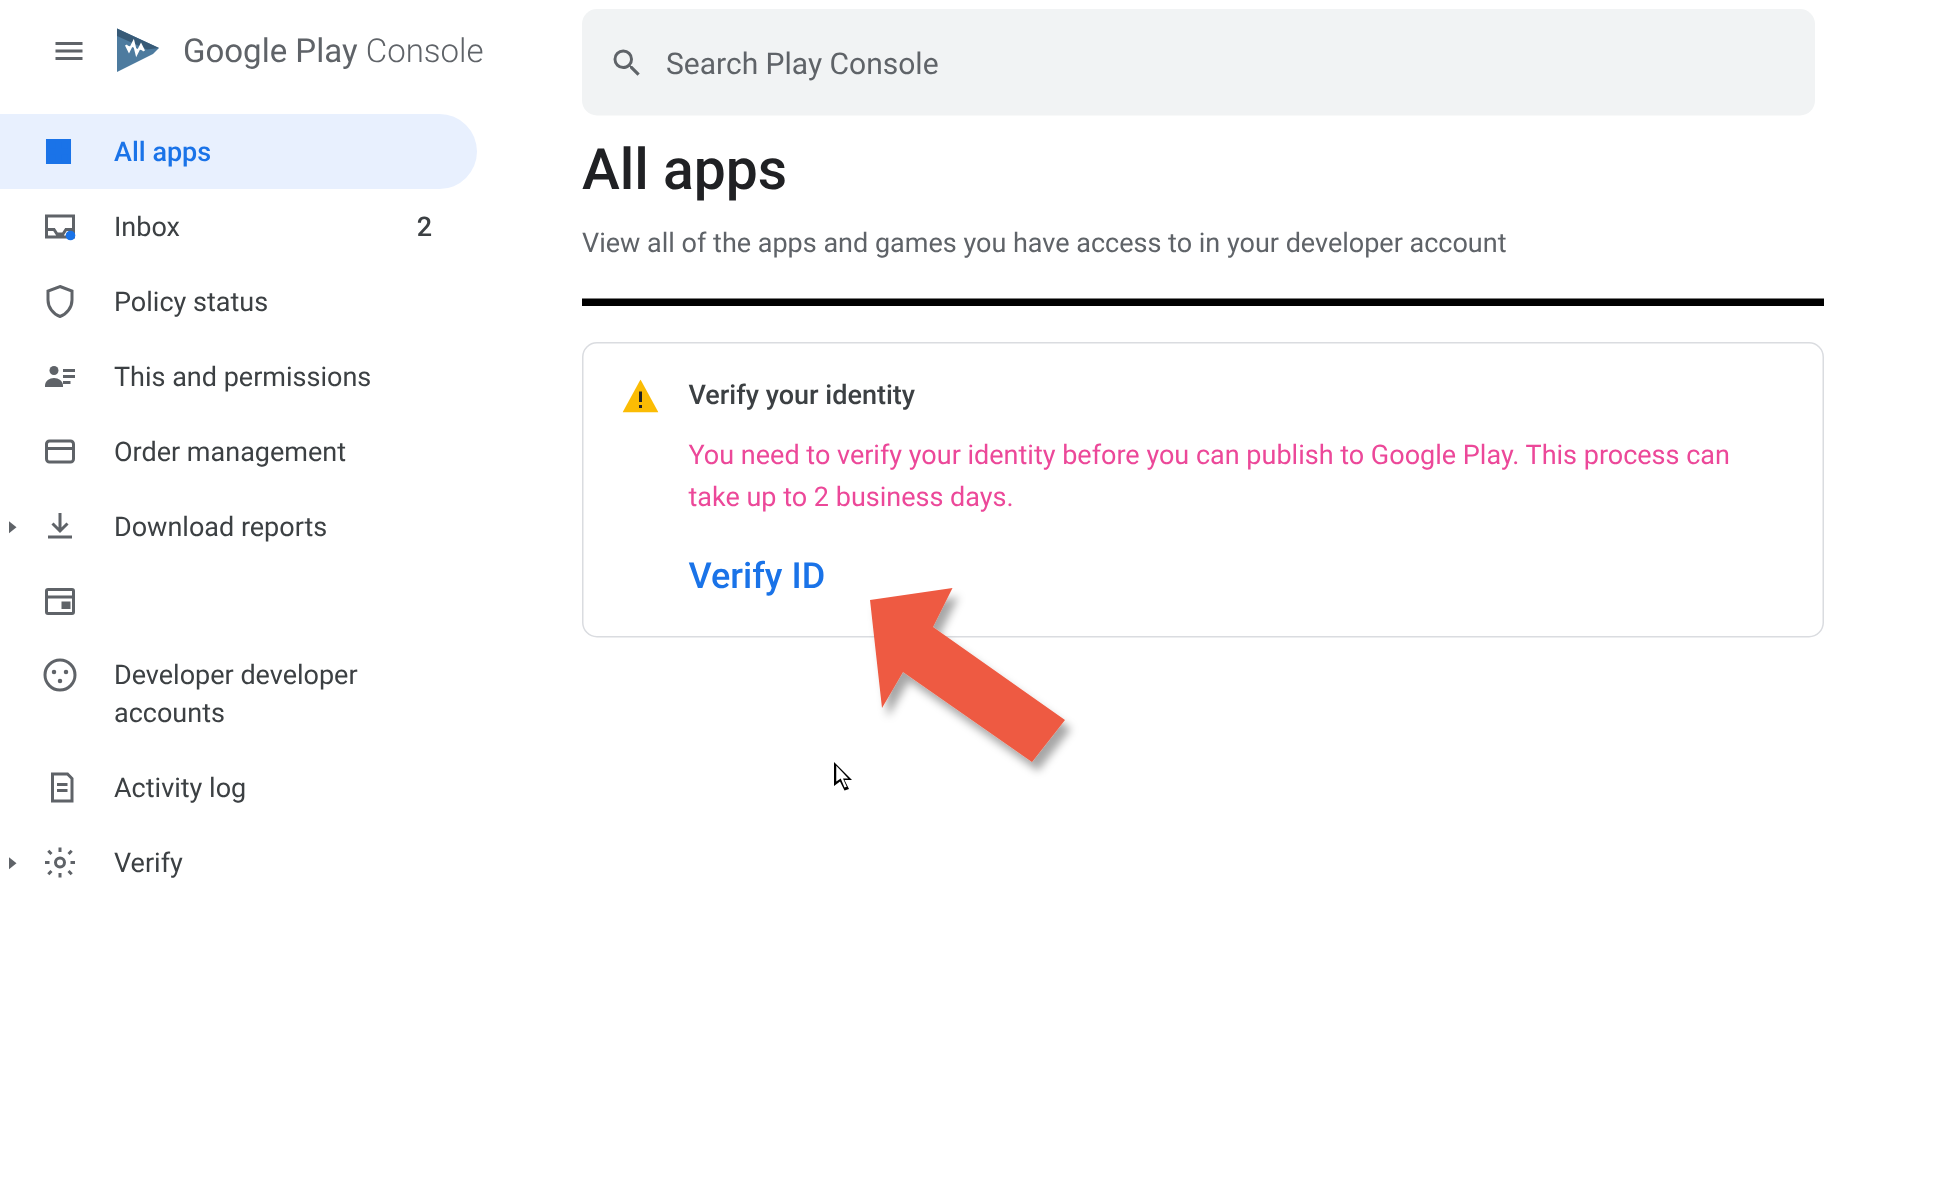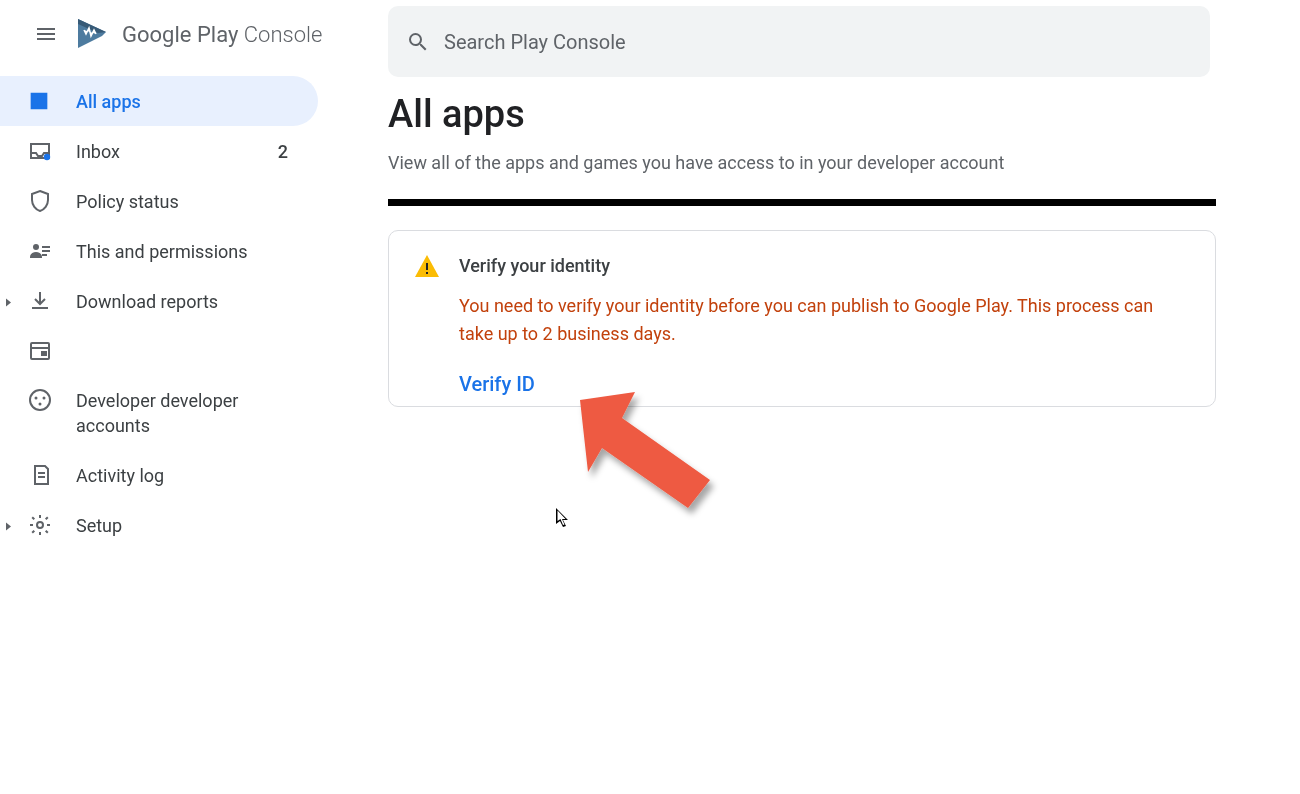--- a/index.html
+++ b/index.html
@@ -76,35 +76,35 @@
     left: 388px; top: 92px;
     width: 828px;
   }
   .page-title {
     font-size: 38px; font-weight: 500; color: #202124;
     margin-bottom: 16px;
   }
   .page-subtitle {
     font-size: 18px; color: #5f6368;
     padding-bottom: 26px;
-    border-bottom: 7px solid #000000;
+    border-bottom: 5px solid #000000;
     margin-bottom: 24px;
   }
   
   .card {
     border: 1px solid #dadce0;
     border-radius: 10px;
-    padding: 24px 26px 10px 26px;
+    padding: 24px 26px 26px 26px;
     display: flex;
     gap: 20px;
   }
   .card .card-body { flex: 1; }
   .card-title { font-size: 18px; font-weight: 500; color: #3c4043; margin-bottom: 16px; }
-  .card-text { font-size: 18px; color: #c2410c; line-height: 1.55; margin-bottom: 24px; }
-  .card-link { color: #1a73e8; font-size: 20px; font-weight: 500; cursor: pointer; }
+  .card-text { font-size: 18px; color: #ec4899; line-height: 1.55; margin-bottom: 24px; }
+  .card-link { color: #1a73e8; font-size: 24px; font-weight: 500; cursor: pointer; }
   
   .annotation-arrow {
     position: absolute;
     left: 560px; top: 380px;
     pointer-events: none;
   }
   .cursor {
     position: absolute;
     left: 556px; top: 508px;
     pointer-events: none;
@@ -167,20 +167,29 @@
     <span class="icon-slot">
         <svg width="24" height="24" viewBox="0 0 24 24">
           <circle cx="8" cy="8" r="3" fill="#5f6368"></circle>
           <path fill="#5f6368" d="M2 18c0-3 3-5 6-5s6 2 6 5v1H2z"></path>
           <path stroke="#5f6368" stroke-width="2" d="M14 8h8M14 12h8M14 16h5"></path>
         </svg>
       </span>
     <span class="label">This and permissions</span>
   </div>
   <div class="nav-item">
+    <span class="icon-slot">
+        <svg width="24" height="24" viewBox="0 0 24 24">
+          <rect x="3" y="5" width="18" height="14" rx="2" fill="none" stroke="#5f6368" stroke-width="2"></rect>
+          <path stroke="#5f6368" stroke-width="2" d="M3 10h18"></path>
+        </svg>
+      </span>
+    <span class="label">Order management</span>
+  </div>
+  <div class="nav-item">
     <span class="expand-left"><svg width="10" height="10" viewBox="0 0 10 10">
           <path fill="#5f6368" d="M2 1l5 4-5 4z"></path>
         </svg></span>
     <span class="icon-slot">
         <svg width="24" height="24" viewBox="0 0 24 24">
           <path fill="none" stroke="#5f6368" stroke-width="2" d="M12 3v12m-5-5l5 5 5-5M4 19h16"></path>
         </svg>
       </span>
     <span class="label">Download reports</span>
   </div>
@@ -216,21 +225,21 @@
   <div class="nav-item">
     <span class="expand-left"><svg width="10" height="10" viewBox="0 0 10 10">
           <path fill="#5f6368" d="M2 1l5 4-5 4z"></path>
         </svg></span>
     <span class="icon-slot">
         <svg width="24" height="24" viewBox="0 0 24 24">
           <circle cx="12" cy="12" r="3" fill="none" stroke="#5f6368" stroke-width="2"></circle>
           <path fill="none" stroke="#5f6368" stroke-width="2" d="M12 2v3M12 19v3M4.2 4.2l2.1 2.1M17.7 17.7l2.1 2.1M2 12h3M19 12h3M4.2 19.8l2.1-2.1M17.7 6.3l2.1-2.1"></path>
         </svg>
       </span>
-    <span class="label">Setup</span>
+    <span class="label">Verify</span>
   </div>
 </nav>
 
 <main class="main">
   <h1 class="page-title">All apps</h1>
   <p class="page-subtitle">View all of the apps and games you have access to in your developer account</p>
 
   <div class="card">
     <span>
       <svg width="24" height="22" viewBox="0 0 24 22">

